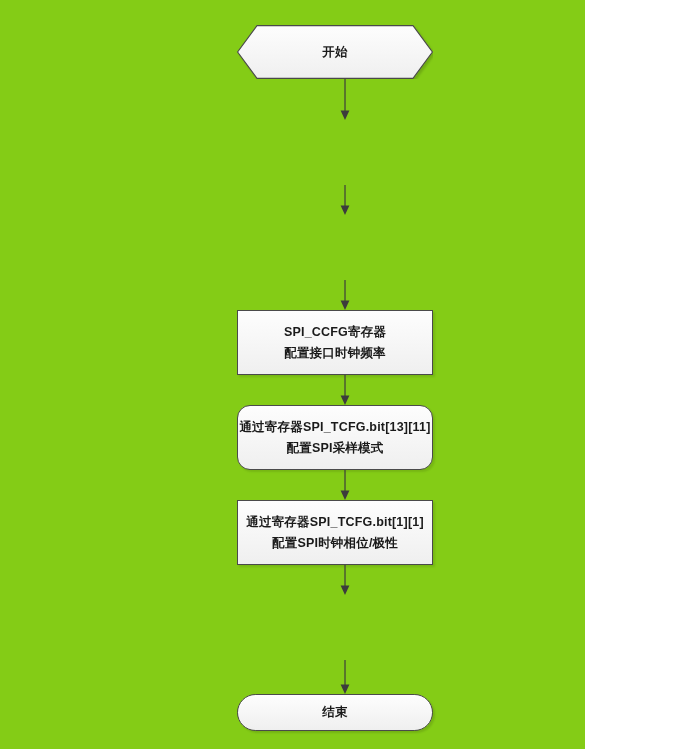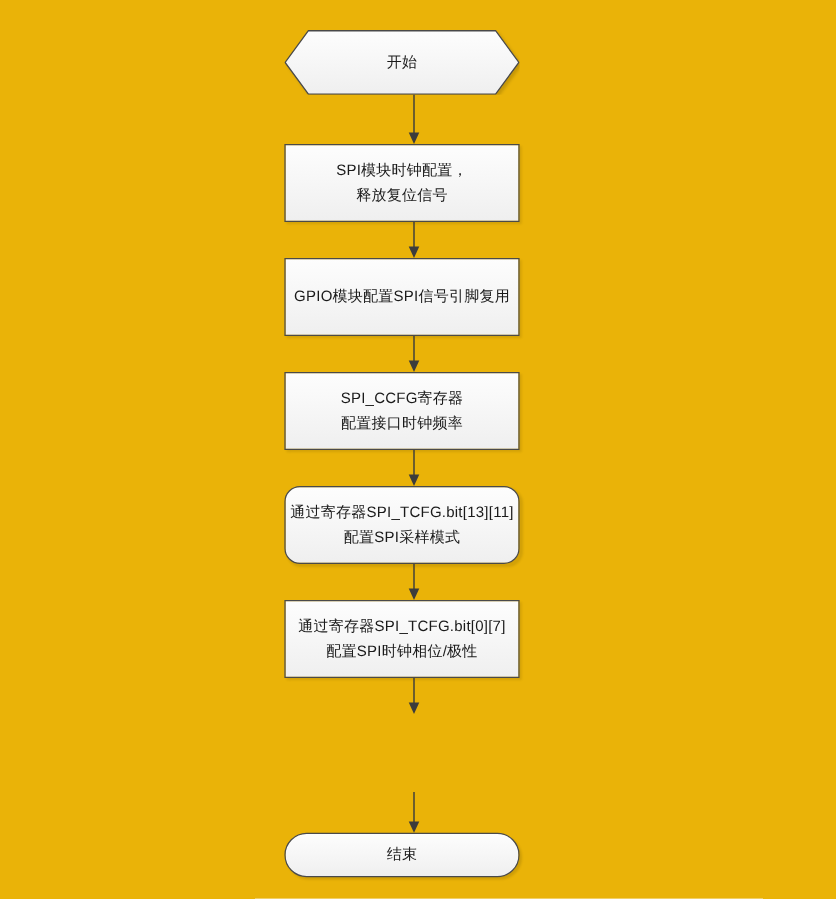--- a/index.html
+++ b/index.html
@@ -9,23 +9,24 @@
     background: #ffffff;
   }
   body {
     width: 697px;
     height: 749px;
     font-family: "Liberation Sans", "DejaVu Sans", sans-serif;
     overflow: hidden;
   }
   #canvas {
     position: relative;
-    width: 697px;
+    width: 585px;
     height: 749px;
-    background: #eab308;
+    background: #84cc16;
+    font-weight: bold;
   }
 
   
   .node {
     position: absolute;
     left: 237px;
     width: 196px;
     box-sizing: border-box;
     display: flex;
     align-items: center;
@@ -107,35 +108,28 @@
     <span class="nodetext">开始</span>
   </div>
 
   <div class="connector" style="top:79px;height:41px;">
     <svg width="22" height="41" viewBox="0 0 22 41" aria-hidden="true">
       <line x1="11" y1="0" x2="11" y2="33" stroke="#3c3c3c" stroke-width="1.2"></line>
       <polygon points="11,41 6.6,31.5 15.4,31.5" fill="#3c3c3c"></polygon>
     </svg>
   </div>
 
-  <div class="node process" style="top:120px;">
-    <span class="nodetext">SPI模块时钟配置，
-释放复位信号</span>
-  </div>
 
   <div class="connector" style="top:185px;height:30px;">
     <svg width="22" height="30" viewBox="0 0 22 30" aria-hidden="true">
       <line x1="11" y1="0" x2="11" y2="22" stroke="#3c3c3c" stroke-width="1.2"></line>
       <polygon points="11,30 6.6,20.5 15.4,20.5" fill="#3c3c3c"></polygon>
     </svg>
   </div>
 
-  <div class="node process" style="top:215px;">
-    <span class="nodetext">GPIO模块配置SPI信号引脚复用</span>
-  </div>
 
   <div class="connector" style="top:280px;height:30px;">
     <svg width="22" height="30" viewBox="0 0 22 30" aria-hidden="true">
       <line x1="11" y1="0" x2="11" y2="22" stroke="#3c3c3c" stroke-width="1.2"></line>
       <polygon points="11,30 6.6,20.5 15.4,20.5" fill="#3c3c3c"></polygon>
     </svg>
   </div>
 
   <div class="node process" style="top:310px;">
     <span class="nodetext">SPI_CCFG寄存器
@@ -155,21 +149,21 @@
   </div>
 
   <div class="connector" style="top:470px;height:30px;">
     <svg width="22" height="30" viewBox="0 0 22 30" aria-hidden="true">
       <line x1="11" y1="0" x2="11" y2="22" stroke="#3c3c3c" stroke-width="1.2"></line>
       <polygon points="11,30 6.6,20.5 15.4,20.5" fill="#3c3c3c"></polygon>
     </svg>
   </div>
 
   <div class="node process" style="top:500px;">
-    <span class="nodetext">通过寄存器SPI_TCFG.bit[0][7]
+    <span class="nodetext">通过寄存器SPI_TCFG.bit[1][1]
 配置SPI时钟相位/极性</span>
   </div>
 
   <div class="connector" style="top:565px;height:30px;">
     <svg width="22" height="30" viewBox="0 0 22 30" aria-hidden="true">
       <line x1="11" y1="0" x2="11" y2="22" stroke="#3c3c3c" stroke-width="1.2"></line>
       <polygon points="11,30 6.6,20.5 15.4,20.5" fill="#3c3c3c"></polygon>
     </svg>
   </div>
 

